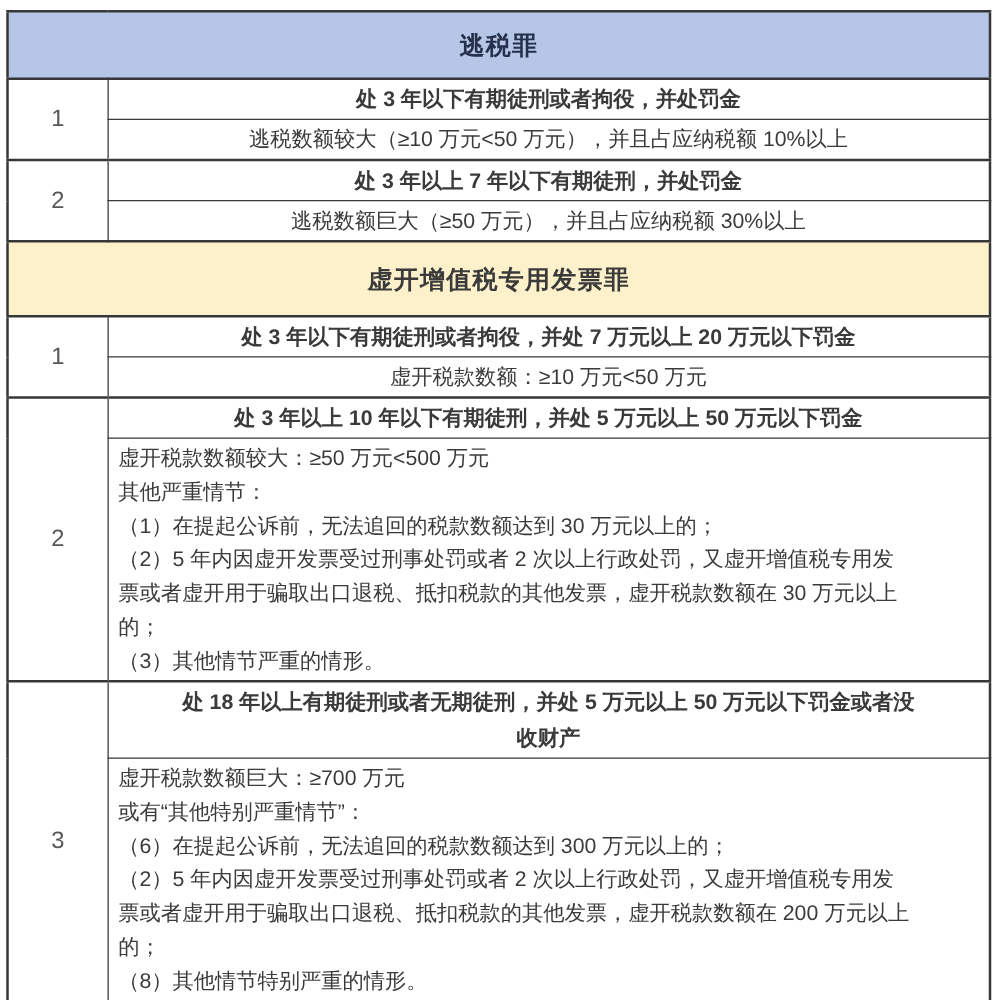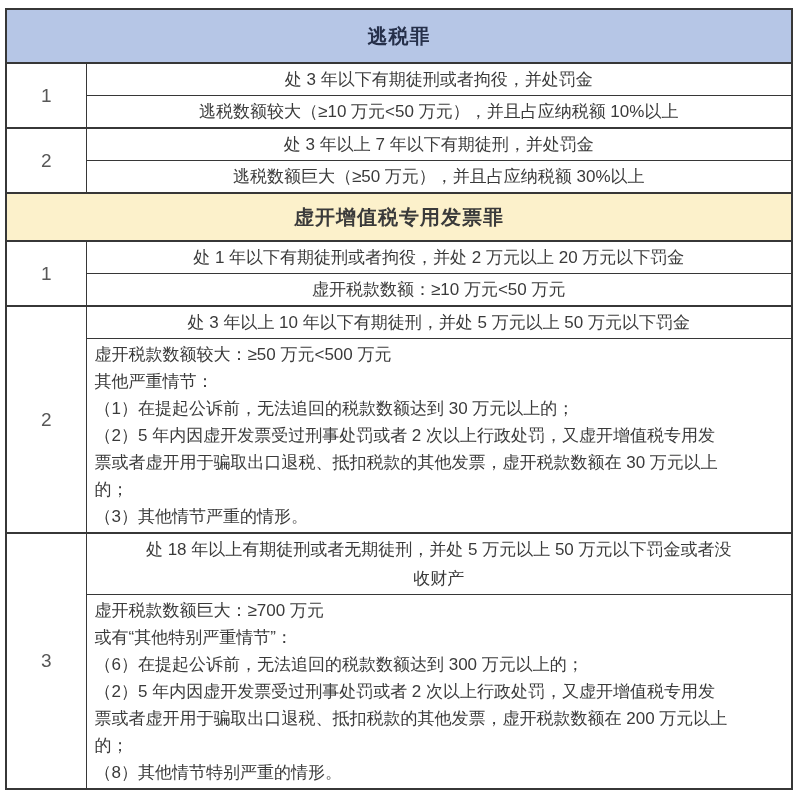--- a/index.html
+++ b/index.html
@@ -33,31 +33,31 @@
     border-top:2px solid var(--border);
     border-bottom:2px solid var(--border);
     text-align:center;
     font-weight:bold;
     font-size:20px;
     letter-spacing:1px;
     height:54px;
     vertical-align:middle;
   }
   tr.shdr.s1 td{background:var(--header1-bg);color:var(--header1-text);}
-  tr.shdr.s2 td{background:var(--header2-bg);color:var(--text);height:48px;}
+  tr.shdr.s2 td{background:var(--header2-bg);color:var(--text);height:60px;}
   tr.gsep td{border-top-width:2px;}
   td.num{
     text-align:center;
     vertical-align:middle;
     font-size:19px;
     color:var(--number);
     background:#ffffff;
   }
   td.sentence{
-    font-weight:normal;
+    font-weight:bold;
     text-align:center;
     vertical-align:middle;
     font-size:17px;
     height:30px;
     padding:1px 8px;
   }
   td.sentence .line{line-height:29px;}
   td.cond{
     font-size:17px;
     vertical-align:middle;
@@ -105,21 +105,21 @@
     </td>
   </tr>
 
   <tr class="shdr s2">
     <td colspan="2">虚开增值税专用发票罪</td>
   </tr>
 
   <tr>
     <td class="num" rowspan="2">1</td>
     <td class="sentence">
-      <div class="line">处 1 年以下有期徒刑或者拘役，并处 2 万元以上 20 万元以下罚金</div>
+      <div class="line">处 3 年以下有期徒刑或者拘役，并处 7 万元以上 20 万元以下罚金</div>
     </td>
   </tr>
   <tr>
     <td class="cond center">
       <div class="line">虚开税款数额：≥10 万元&lt;50 万元</div>
     </td>
   </tr>
 
   <tr class="gsep">
     <td class="num" rowspan="2">2</td>

